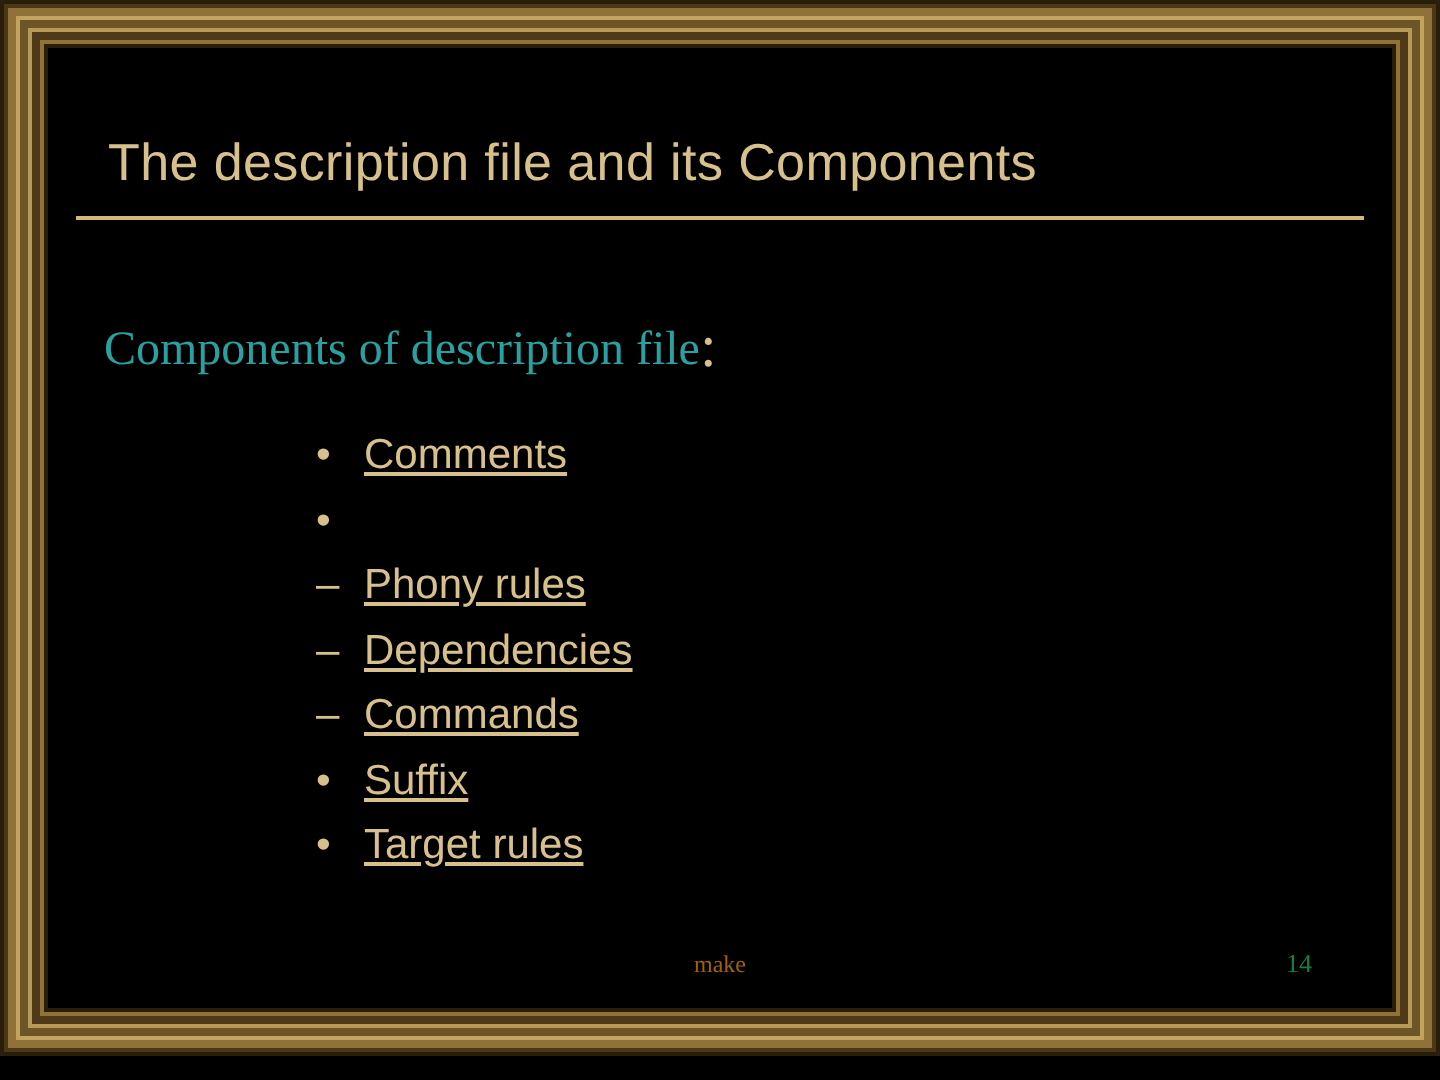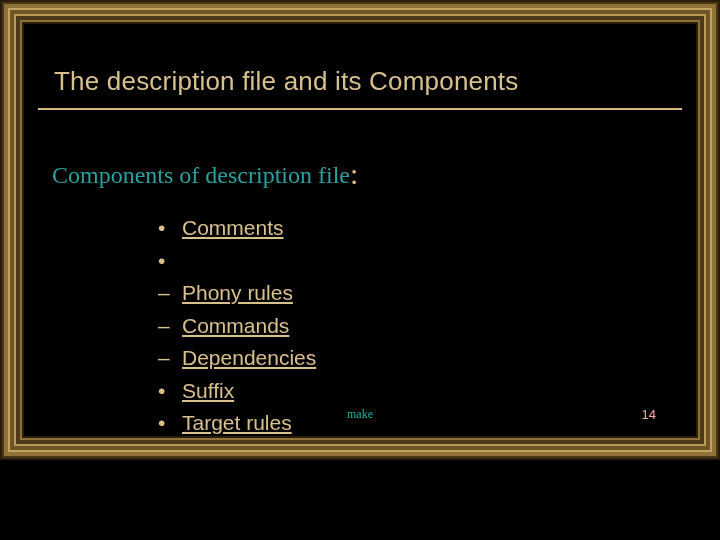--- a/index.html
+++ b/index.html
@@ -7,21 +7,21 @@
     padding: 0;
     width: 720px;
     height: 540px;
     overflow: hidden;
     background: #000;
     font-family: Arial, Helvetica, sans-serif;
   }
   .slide {
     position: relative;
     width: 720px;
-    height: 460px;
+    height: 528px;
     background: #000;
     box-sizing: border-box;
   }
   
   .frame {
     position: absolute;
     inset: 0;
     box-sizing: border-box;
     border: 2px solid #2a1d0a;
     box-shadow:
@@ -102,30 +102,30 @@
     content: "–";
     display: inline-block;
     width: 24px;
   }
   .footer-center {
     position: absolute;
     bottom: 16px;
     left: 0;
     right: 0;
     text-align: center;
-    color: #14b8a6;
+    color: #a16207;
     font-family: "Times New Roman", Times, serif;
     font-size: 12px;
   }
   .footer-right {
     position: absolute;
     bottom: 16px;
     right: 42px;
-    color: #fca5a5;
-    font-family: Liberation Sans, sans-serif;
+    color: #15803d;
+    font-family: Liberation Serif, serif;
     font-size: 13px;
   }
 </style>
 </head>
 <body>
 
 <div class="slide">
   <div class="content">
 
     <div class="title">The description file and its Components</div>
@@ -134,22 +134,22 @@
     <div class="subtitle">
       <span class="label">Components of description file</span><span class="colon">:</span>
     </div>
 
     <div class="list">
       <ul>
         <li><span>Comments</span></li>
         <li>
           <ul class="sublist">
             <li><span>Phony rules</span></li>
+            <li><span>Dependencies</span></li>
             <li><span>Commands</span></li>
-            <li><span>Dependencies</span></li>
           </ul>
         </li>
         <li><span>Suffix</span></li>
         <li><span>Target rules</span></li>
       </ul>
     </div>
 
     <div class="footer-center">make</div>
     <div class="footer-right">14</div>
 

